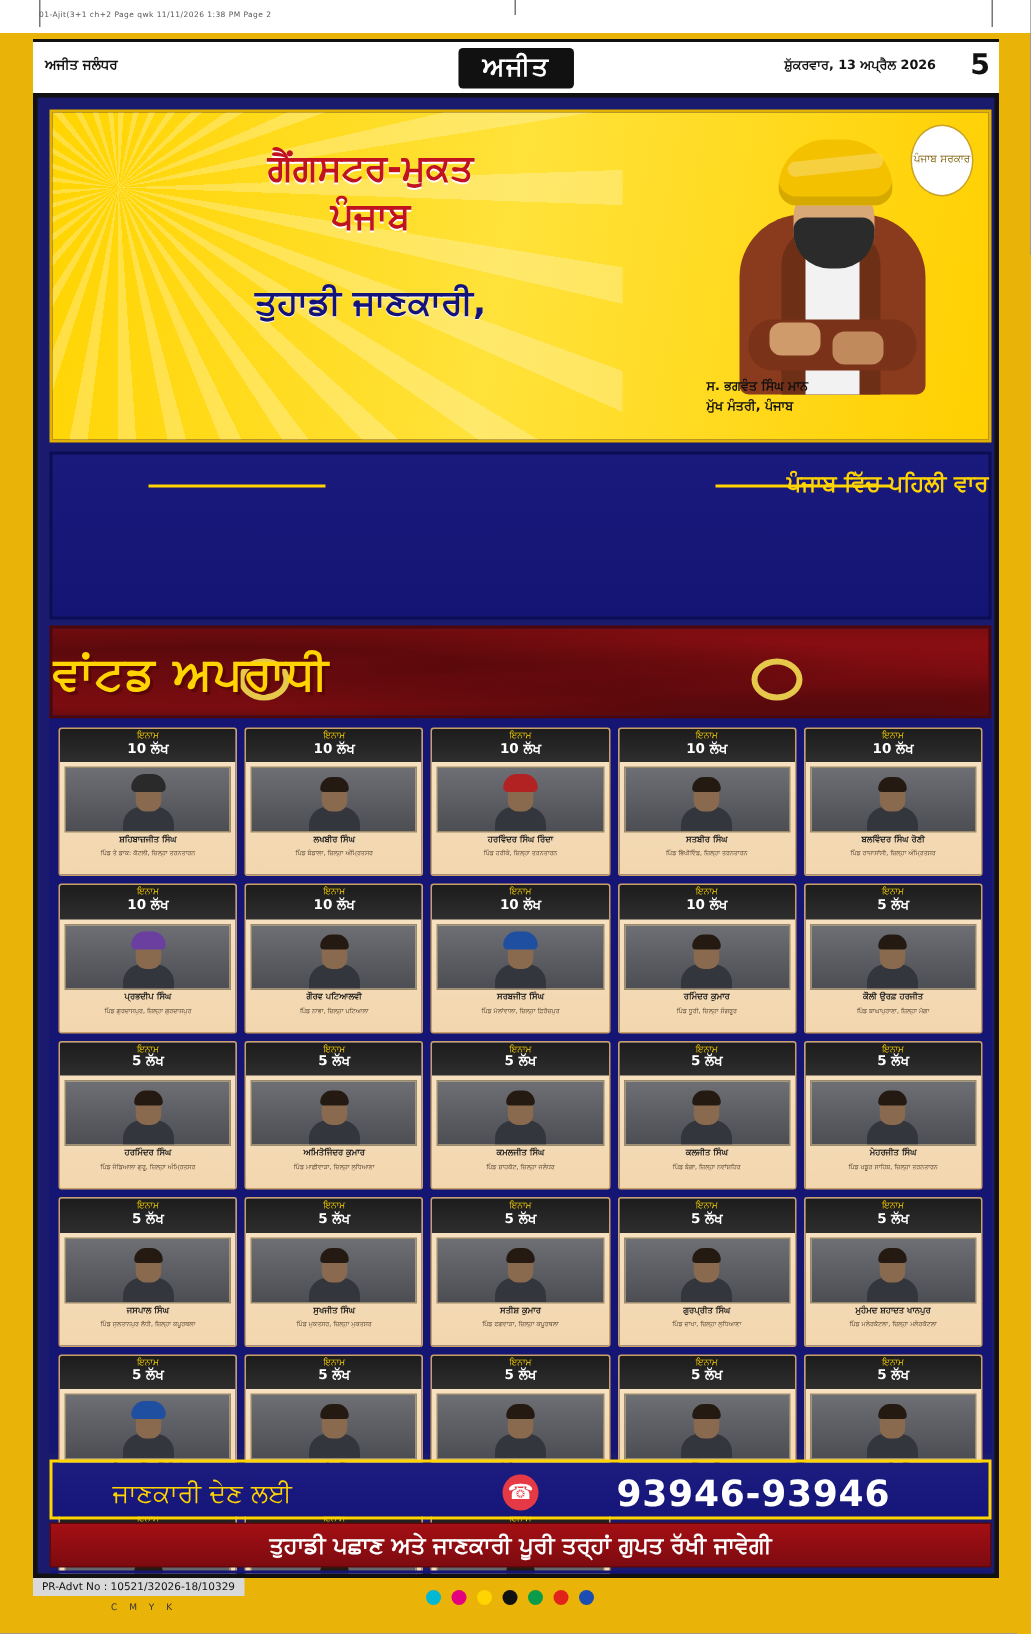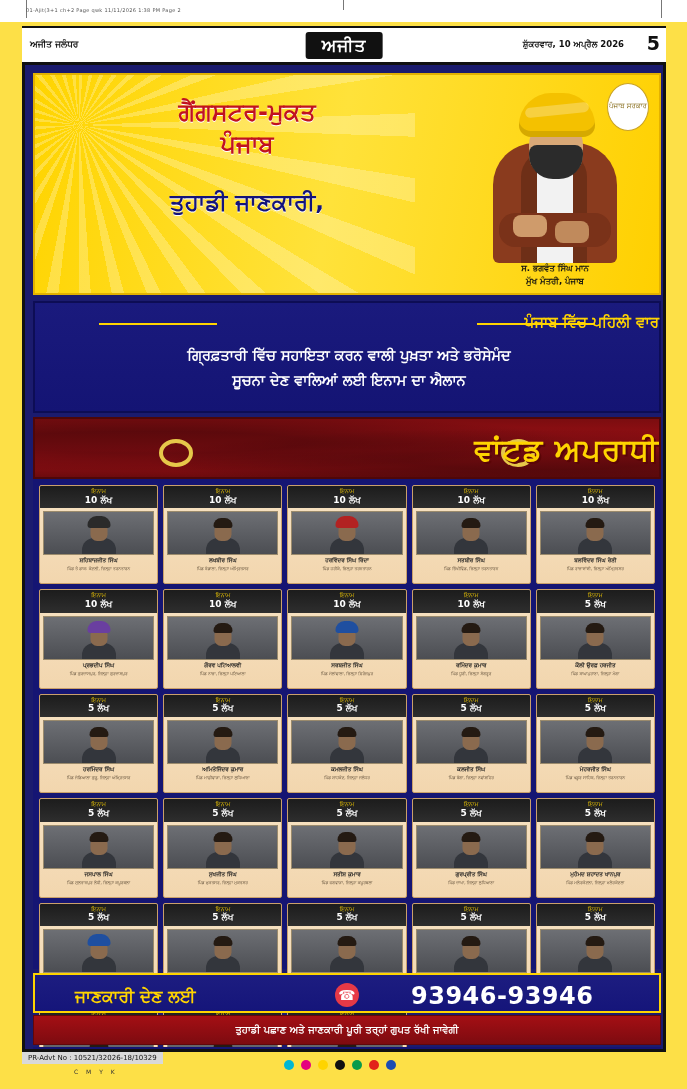--- a/index.html
+++ b/index.html
@@ -2,21 +2,21 @@
 <html><head>
 <meta charset="utf-8">
 <style>
   html,body{margin:0;padding:0;}
   body{
     width:687px;height:1089px;
     background:#ffffff;
     font-family:"DejaVu Sans","Liberation Sans",sans-serif;
     overflow:hidden;
   }
-  .page{position:relative;width:687px;height:1089px;background:#fde047;}
+  .page{position:relative;width:687px;height:1089px;background:#eab308;}
 
   
   .printmarks{
     position:absolute;left:0;top:0;width:687px;height:22px;background:#fff;
     font-size:5px;color:#555;
   }
   .printmarks .ptext{position:absolute;left:26px;top:7px;letter-spacing:.3px;}
   .printmarks .tick{position:absolute;top:0;width:1px;height:10px;background:#777;}
   .printmarks .tick2{position:absolute;top:0;width:1px;height:18px;background:#777;}
 
@@ -68,21 +68,21 @@
   .cm-vest{position:absolute;left:36px;top:66px;width:66px;height:112px;background:#6e2f17;border-radius:26px 26px 0 0;}
   .cm-shirt{position:absolute;left:52px;top:70px;width:36px;height:108px;background:#f2f2f2;}
   .cm-arms{position:absolute;left:14px;top:128px;width:112px;height:34px;background:#7a3219;border-radius:16px;}
   .cm-hand1{position:absolute;left:28px;top:130px;width:34px;height:22px;background:#cf9b6b;border-radius:8px;}
   .cm-hand2{position:absolute;left:70px;top:136px;width:34px;height:22px;background:#c08a5c;border-radius:8px;}
   .cm-head{position:absolute;left:44px;top:34px;width:54px;height:58px;background:#d9a877;border-radius:26px 26px 22px 22px;}
   .cm-beard{position:absolute;left:44px;top:60px;width:54px;height:34px;background:#2b2b2b;border-radius:8px 8px 24px 24px;}
   .cm-turban{position:absolute;left:34px;top:8px;width:76px;height:44px;background:#f4c100;border-radius:38px 38px 14px 14px;box-shadow:inset 0 -6px 0 rgba(0,0,0,.12);}
   .cm-turban:after{content:"";position:absolute;left:6px;top:12px;width:64px;height:10px;background:rgba(255,255,255,.25);border-radius:6px;transform:rotate(-6deg);}
   .cm-name{
-    position:absolute;right:20px;bottom:6px;width:168px;text-align:center;
+    position:absolute;right:20px;bottom:16px;width:168px;text-align:left;
     font-size:8.5px;line-height:1.45;color:#111;font-weight:bold;
   }
   .emblem{
     position:absolute;right:10px;top:8px;width:40px;height:46px;border-radius:50%;
     background:#fff;border:1px solid #c9a227;display:flex;align-items:center;justify-content:center;
     font-size:7px;color:#7a5c00;text-align:center;line-height:1.1;
   }
 
   
   .band{
@@ -106,21 +106,21 @@
     position:absolute;left:8px;top:352px;width:628px;height:62px;
     background:linear-gradient(180deg,#7c0d10 0%,#a61016 55%,#6d0b0e 100%);
     border:2px solid #4e0709;box-sizing:border-box;overflow:hidden;
   }
   .wanted-splat{
     position:absolute;left:0;top:0;width:100%;height:100%;
     background:radial-gradient(ellipse at 18% 40%, rgba(0,0,0,.35) 0 22%, rgba(0,0,0,0) 60%),
                radial-gradient(ellipse at 80% 70%, rgba(0,0,0,.3) 0 18%, rgba(0,0,0,0) 55%);
   }
   .wanted-title{
-    position:absolute;left:0;top:13px;width:100%;text-align:right;
+    position:absolute;left:0;top:13px;width:100%;text-align:left;
     font-size:30px;font-weight:bold;color:#ffd400;letter-spacing:1px;
     text-shadow:2px 2px 0 #5a0507;
   }
   .cuff{position:absolute;top:20px;width:26px;height:20px;border:4px solid #e6c84a;border-radius:50%;}
   .cuff.l{left:124px;} .cuff.r{right:124px;}
 
   
   .grid-wrap{
     position:absolute;left:8px;top:414px;width:628px;height:490px;
     background:#151573;padding:6px 6px 4px 6px;box-sizing:border-box;
@@ -166,36 +166,36 @@
     padding:1px 2px 0;min-height:14px;
   }
 
   
   .helpline{
     position:absolute;left:8px;top:908px;width:628px;height:40px;
     background:linear-gradient(180deg,#1d1d80 0%,#15157a 100%);
     border:2px solid #ffd400;box-sizing:border-box;
   }
   .hl-left{
-    position:absolute;left:40px;top:11px;font-size:17px;font-weight:bold;color:#ffd400;
+    position:absolute;left:40px;top:11px;font-size:17px;font-weight:normal;color:#ffd400;
   }
   .hl-icon{
     position:absolute;left:300px;top:8px;width:24px;height:24px;border-radius:50%;
     background:#e63946;color:#fff;font-size:14px;text-align:center;line-height:24px;
   }
   .hl-num{
     position:absolute;left:334px;top:7px;font-size:24px;font-weight:bold;color:#ffffff;
     letter-spacing:.5px;
     margin-left:42px;
   }
   .assure{
     position:absolute;left:8px;top:950px;width:628px;height:30px;
     background:linear-gradient(180deg,#a40f14 0%,#7d0b10 100%);
     border:1px solid #5e080c;box-sizing:border-box;
-    color:#ffffff;font-size:10px;font-weight:bold;text-align:center;line-height:28px;
+    color:#ffffff;font-size:15px;font-weight:bold;text-align:center;line-height:28px;
   }
   .dept{
     position:absolute;left:8px;top:982px;width:628px;height:24px;
     color:#ffffff;font-size:8px;text-align:center;line-height:22px;background:#141474;
   }
 
   
   .footer{
     position:absolute;left:22px;top:1052px;width:644px;height:30px;
   }
@@ -214,21 +214,21 @@
   <div class="printmarks">
     <div class="tick2" style="left:26px"></div>
     <div class="tick2" style="left:661px"></div>
     <div class="tick" style="left:343px"></div>
     <div class="ptext">01-Ajit(3+1 ch+2 Page  qwk   11/11/2026   1:38 PM  Page  2</div>
   </div>
 
   <div class="masthead">
     <div class="mh-left">ਅਜੀਤ ਜਲੰਧਰ</div>
     <div class="mh-logo">ਅਜੀਤ</div>
-    <div class="mh-date">ਸ਼ੁੱਕਰਵਾਰ, 10 ਅਪ੍ਰੈਲ 2026</div>
+    <div class="mh-date">ਸ਼ੁੱਕਰਵਾਰ, 13 ਅਪ੍ਰੈਲ 2026</div>
     <div class="mh-page">5</div>
   </div>
 
   <div class="ad">
 
     <div class="hero">
       <div class="hero-rays"></div>
       <h1>
         <span>ਗੈਂਗਸਟਰ-ਮੁਕਤ</span><br>
         <span>ਪੰਜਾਬ</span>
@@ -255,24 +255,20 @@
       <div class="cm-name">
         <span>ਸ. ਭਗਵੰਤ ਸਿੰਘ ਮਾਨ</span><br>
         <span>ਮੁੱਖ ਮੰਤਰੀ, ਪੰਜਾਬ</span>
       </div>
     </div>
 
     <div class="band">
       <div class="band-rule-l"></div>
       <div class="band-rule-r"></div>
       <div class="band-title">ਪੰਜਾਬ ਵਿੱਚ ਪਹਿਲੀ ਵਾਰ</div>
-      <div class="band-text">
-        <span>ਗ੍ਰਿਫ਼ਤਾਰੀ ਵਿੱਚ ਸਹਾਇਤਾ ਕਰਨ ਵਾਲੀ ਪੁਖ਼ਤਾ ਅਤੇ ਭਰੋਸੇਮੰਦ</span><br>
-        <span>ਸੂਚਨਾ ਦੇਣ ਵਾਲਿਆਂ ਲਈ ਇਨਾਮ ਦਾ ਐਲਾਨ</span>
-      </div>
     </div>
 
     <div class="wanted">
       <div class="wanted-splat"></div>
       <div class="cuff l"></div>
       <div class="cuff r"></div>
       <div class="wanted-title">ਵਾਂਟਡ ਅਪਰਾਧੀ</div>
     </div>
 
     <div class="grid-wrap">

